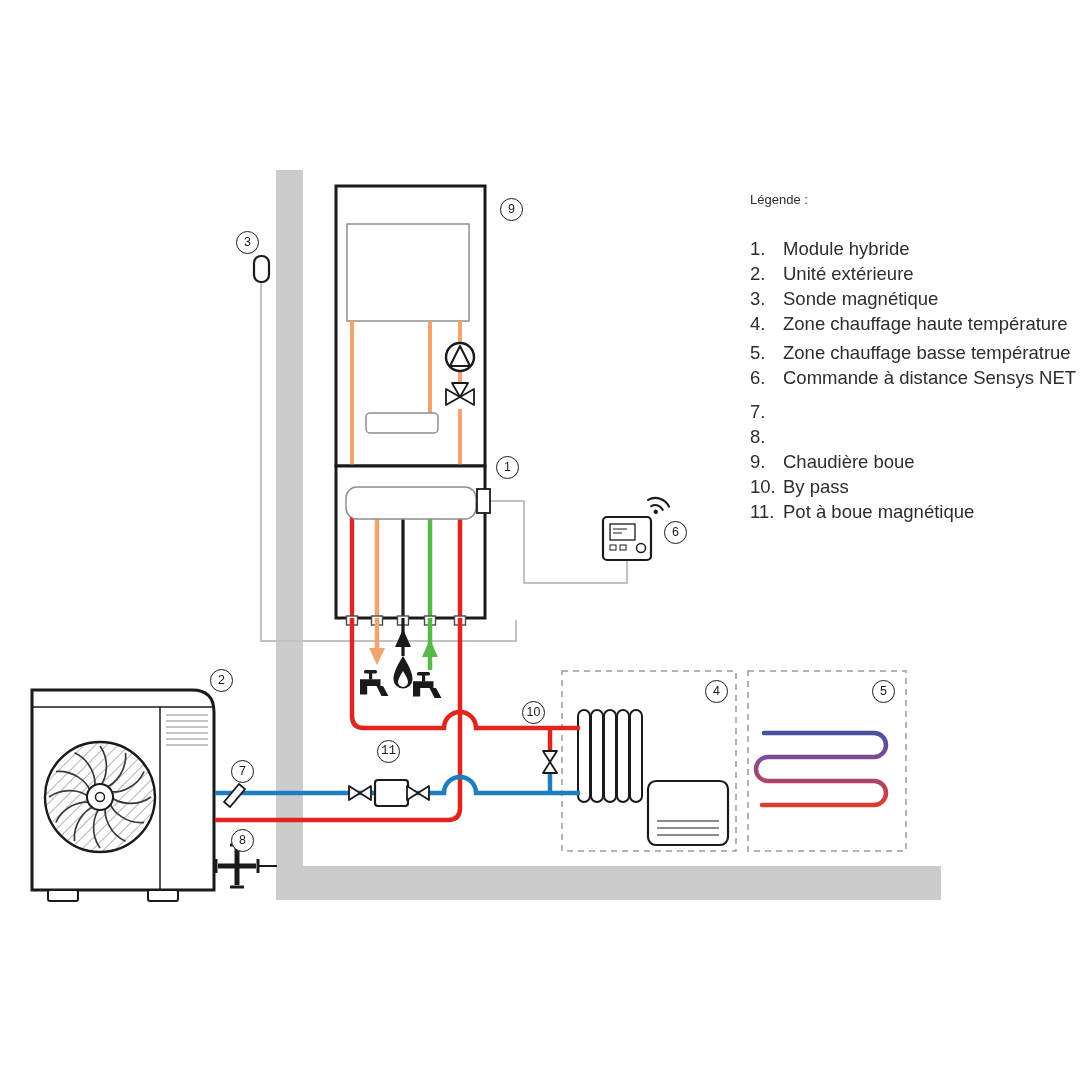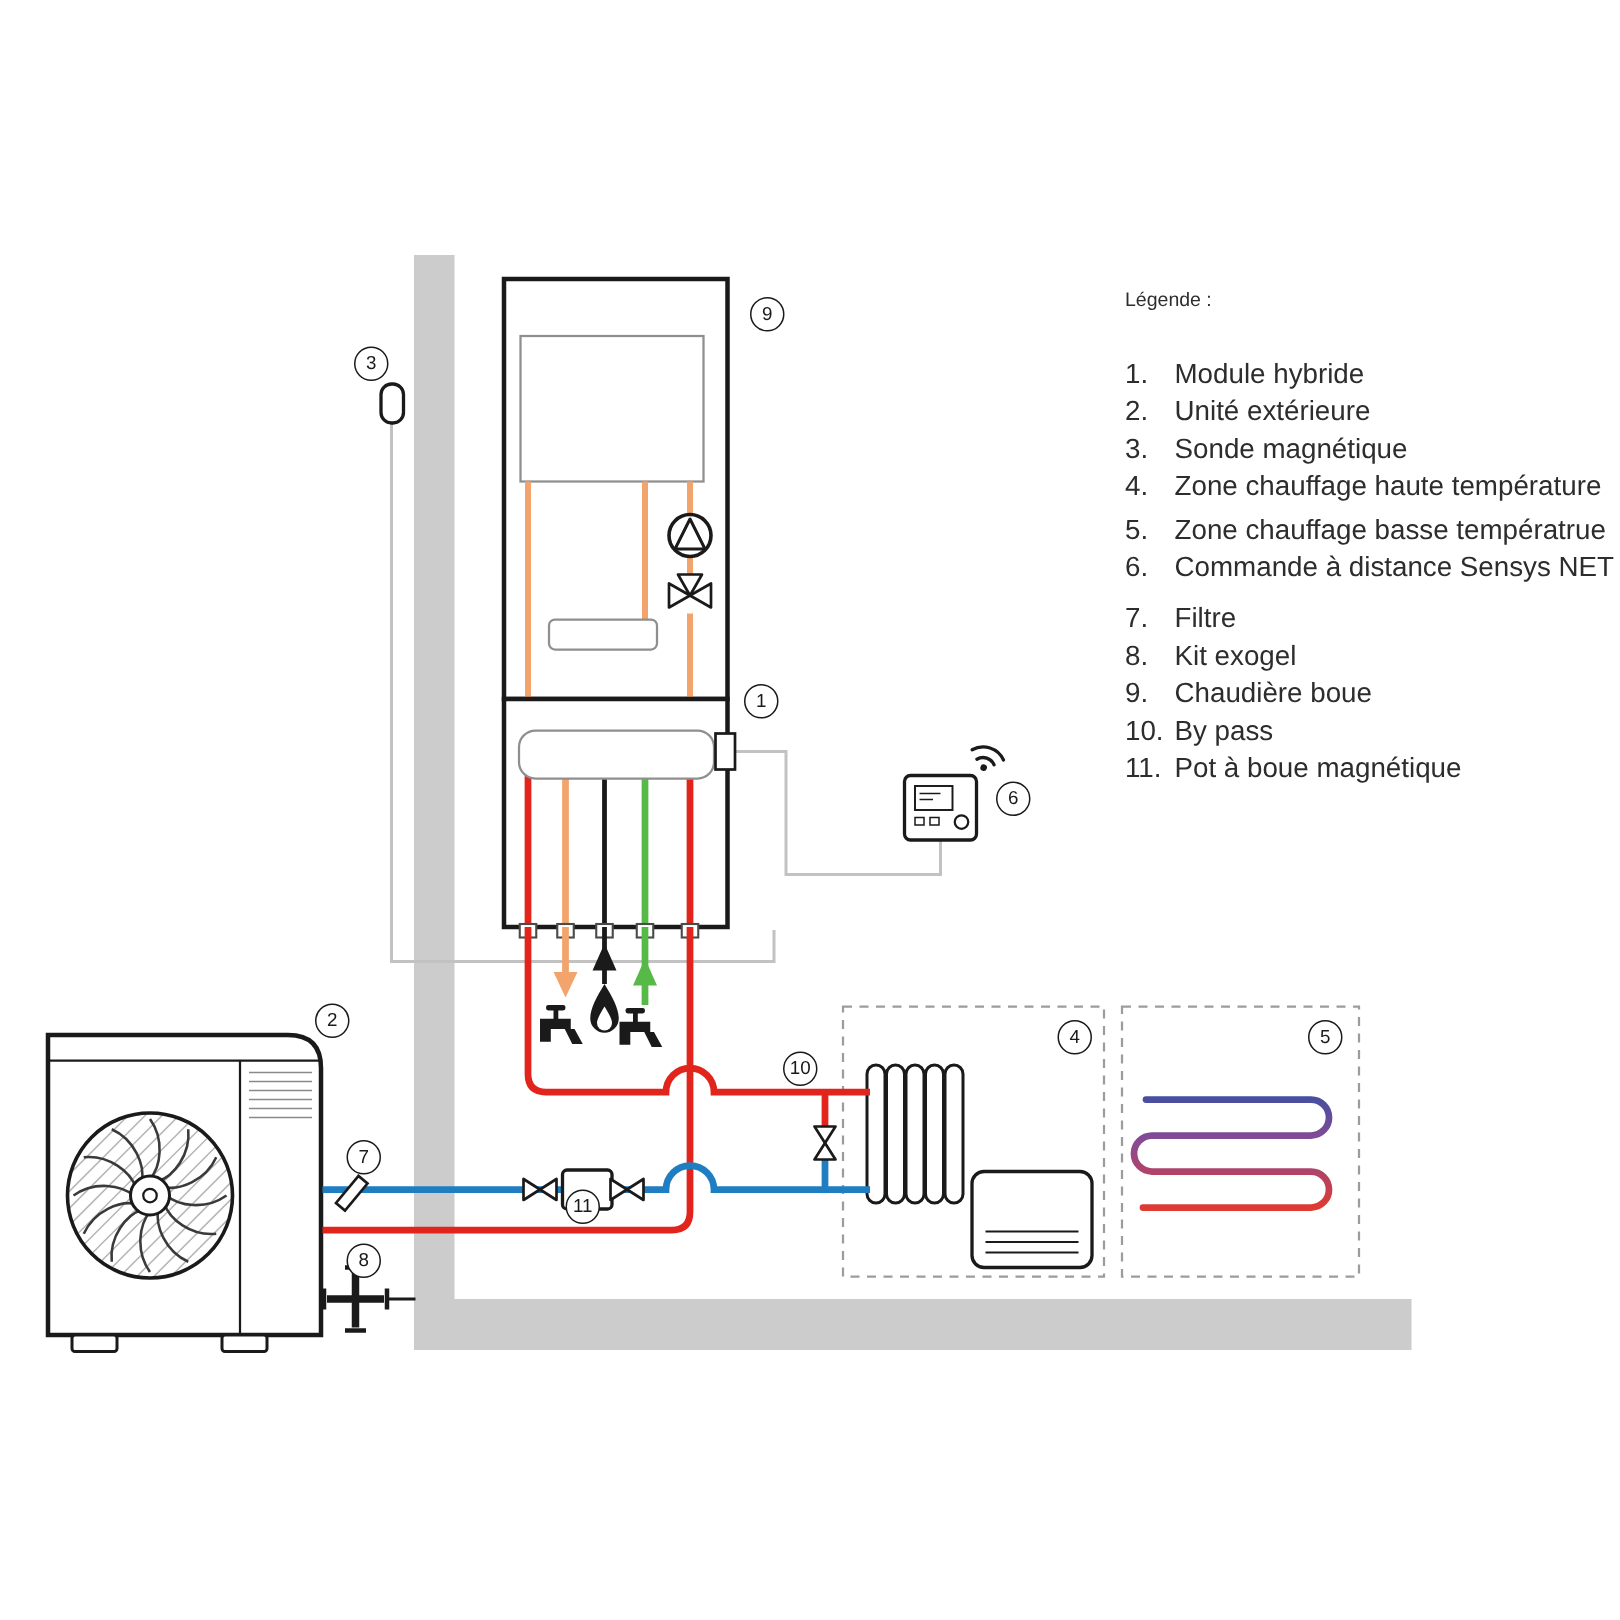--- a/index.html
+++ b/index.html
@@ -245,21 +245,21 @@
 <div class="marker" style="left:496px; top:456px;">1</div>
 <div class="marker" style="left:210px; top:669px;">2</div>
 <div class="marker" style="left:236px; top:231px;">3</div>
 <div class="marker" style="left:705px; top:680px;">4</div>
 <div class="marker" style="left:872px; top:680px;">5</div>
 <div class="marker" style="left:664px; top:521px;">6</div>
 <div class="marker" style="left:231px; top:760px;">7</div>
 <div class="marker" style="left:231px; top:829px;">8</div>
 <div class="marker" style="left:500px; top:198px;">9</div>
 <div class="marker" style="left:522px; top:701px;">10</div>
-<div class="marker" style="left:377px; top:793px;">11</div>
+<div class="marker" style="left:377px; top:740px;font-family:Liberation Mono, monospace;">11</div>
 
 <div class="legend">
   <div class="legend-title">Légende :</div>
   <div class="lrow">
         <span class="lnum">1.</span>
         <span class="llabel">Module hybride</span>
       </div>
   <div class="lrow">
         <span class="lnum">2.</span>
         <span class="llabel">Unité extérieure</span>
@@ -275,25 +275,23 @@
   <div class="lrow gap-a">
         <span class="lnum">5.</span>
         <span class="llabel">Zone chauffage basse températrue</span>
       </div>
   <div class="lrow">
         <span class="lnum">6.</span>
         <span class="llabel">Commande à distance Sensys NET</span>
       </div>
   <div class="lrow gap-b">
         <span class="lnum">7.</span>
-        <span class="llabel">Filtre</span>
       </div>
   <div class="lrow">
         <span class="lnum">8.</span>
-        <span class="llabel">Kit exogel</span>
       </div>
   <div class="lrow">
         <span class="lnum">9.</span>
         <span class="llabel">Chaudière boue</span>
       </div>
   <div class="lrow">
         <span class="lnum">10.</span>
         <span class="llabel">By pass</span>
       </div>
   <div class="lrow">

